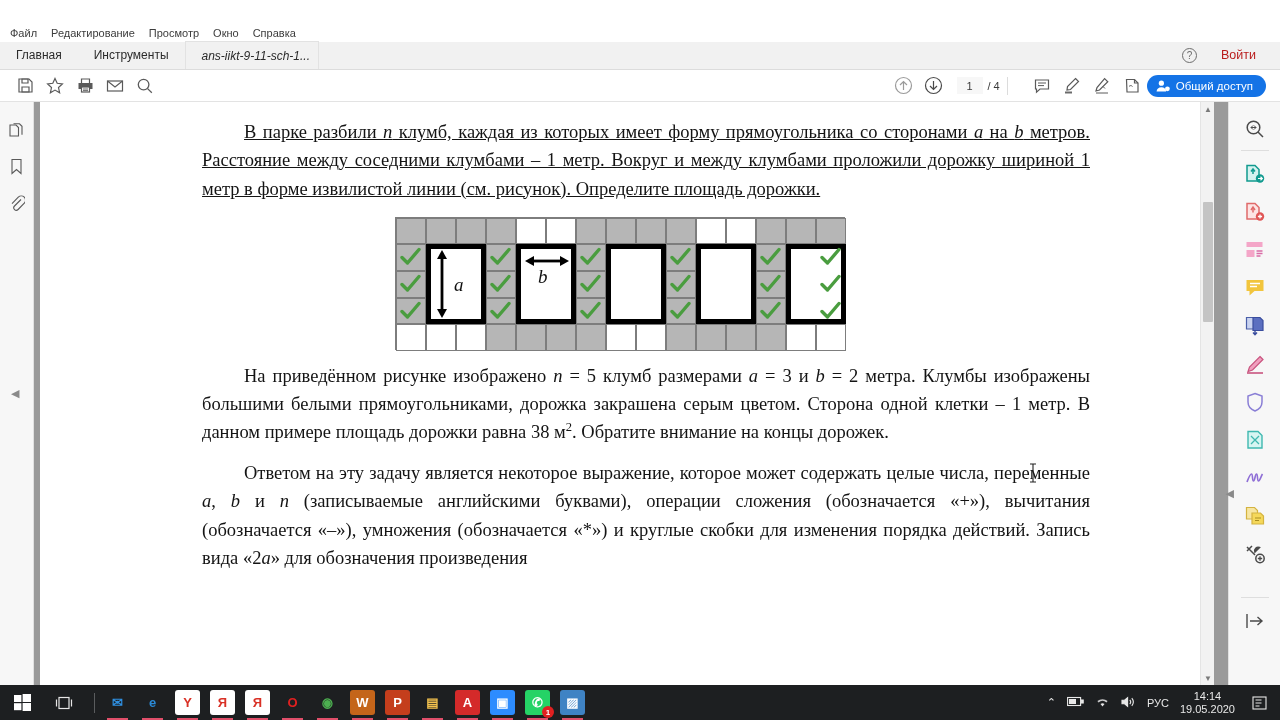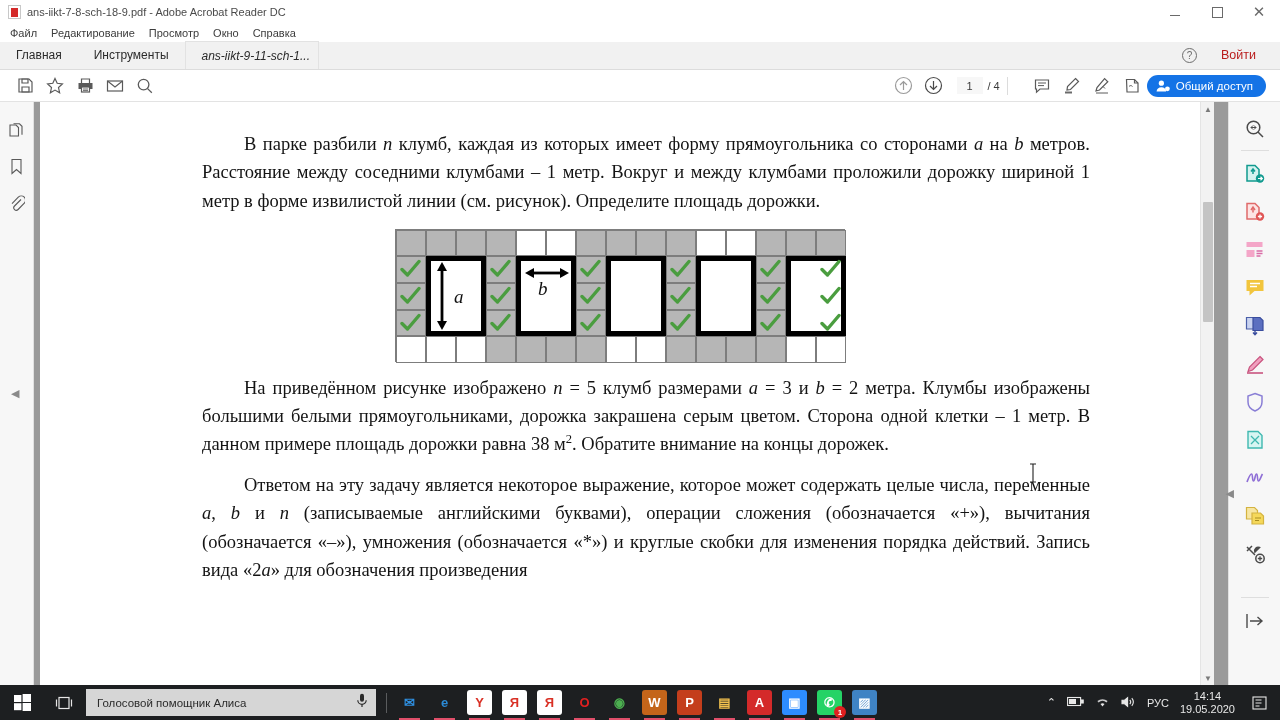--- a/index.html
+++ b/index.html
@@ -143,21 +143,21 @@
   .pre-line { font-size: 18px; color: #1a1a1a; margin-top: 4px; margin-left: 88px; }
   .task-title {
     font-family: "Liberation Sans", sans-serif;
     font-size: 26px; font-weight: bold; color: #111; margin-top: 22px; margin-left: 100px;
   }
   .para {
     font-size: 18.5px; color: #141414; line-height: 1.53;
     text-align: justify; text-justify: inter-word;
     margin-left: 100px; margin-right: 48px;
   }
-  .para.p1 { margin-top: 28px; }
+  .para.p1 { margin-top: 16px; text-decoration: underline; }
   .para.p2 { margin-top: 12px; }
   .para.p3 { margin-top: 12px; }
   .para .ind { display: inline-block; width: 42px; }
   .it { font-style: italic; }
   sup { font-size: 0.68em; vertical-align: super; }
 
   
   .figure-wrap { margin-top: 14px; display: flex; justify-content: center; }
   .grid {
     position: relative;
@@ -205,29 +205,20 @@
   .cursor-ibeam {
     position: absolute; left: 995px; top: 361px; width: 2px; height: 17px;
     z-index: 30;
   }
 </style>
 </head>
 <body>
 
 <div id="app">
 
-  <div class="titlebar">
-    <div class="titlebar-icon"></div>
-    <div class="titlebar-text">ans-iikt-7-8-sch-18-9.pdf - Adobe Acrobat Reader DC</div>
-    <div class="wincontrols">
-      <div class="wc wc-min"></div>
-      <div class="wc wc-max"></div>
-      <div class="wc wc-close">✕</div>
-    </div>
-  </div>
 
   <div class="menubar">
     <div class="menu-item">Файл</div>
     <div class="menu-item">Редактирование</div>
     <div class="menu-item">Просмотр</div>
     <div class="menu-item">Окно</div>
     <div class="menu-item">Справка</div>
   </div>
 
   <div class="tabbar">
@@ -634,30 +625,20 @@
         <rect x="0" y="9.2" width="7.4" height="7"></rect>
           <rect x="8.6" y="9" width="8.4" height="8"></rect>
       </svg>
     </div>
     <div class="tb-taskview">
       <svg width="18" height="16" viewBox="0 0 18 16" fill="none" stroke="#e6e6e6" stroke-width="1.2">
         <rect x="4" y="2.5" width="10" height="11"></rect>
           <path d="M1.5 4.5v7M16.5 4.5v7"></path>
       </svg>
     </div>
-    <div class="searchbox">
-      <div class="searchbox-text">Голосовой помощник Алиса</div>
-      <div class="mic">
-        <svg width="12" height="15" viewBox="0 0 12 15" fill="#2b2b2b">
-          <rect x="4" y="0.8" width="4" height="8" rx="2"></rect>
-          <path d="M1.8 7.2a4.2 4.2 0 008.4 0" fill="none" stroke="#2b2b2b" stroke-width="1.2"></path>
-          <path d="M6 11.4V14" stroke="#2b2b2b" stroke-width="1.2"></path>
-        </svg>
-      </div>
-    </div>
     <div class="tb-divider"></div>
     <div class="tb-apps" id="taskbar-apps">
         <div class="app" style="color: rgb(47, 143, 224);">✉<span class="app-underline"></span></div>
         <div class="app" style="color: rgb(43, 138, 214);">e<span class="app-underline"></span></div>
         <div class="app" style="background: rgb(255, 255, 255); color: rgb(217, 48, 37);">Y<span class="app-underline"></span></div>
         <div class="app" style="background: rgb(255, 255, 255); color: rgb(217, 48, 37);">Я<span class="app-underline"></span></div>
         <div class="app" style="background: rgb(255, 255, 255); color: rgb(217, 48, 37);">Я<span class="app-underline"></span></div>
         <div class="app" style="color: rgb(224, 32, 32);">O<span class="app-underline"></span></div>
         <div class="app" style="color: rgb(76, 175, 80);">◉<span class="app-underline"></span></div>
         <div class="app active-bg" style="background: rgb(196, 101, 26); color: rgb(255, 255, 255);">W<span class="app-underline"></span></div>

